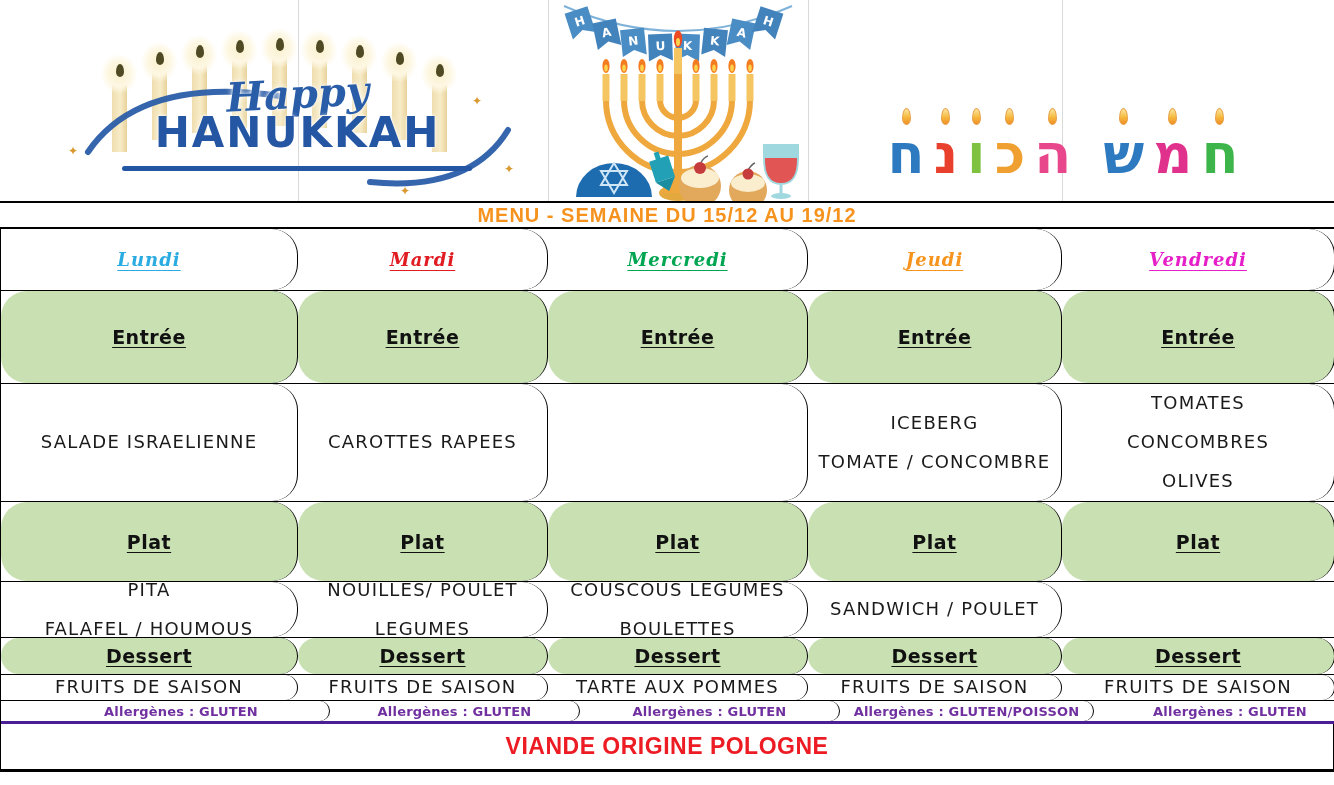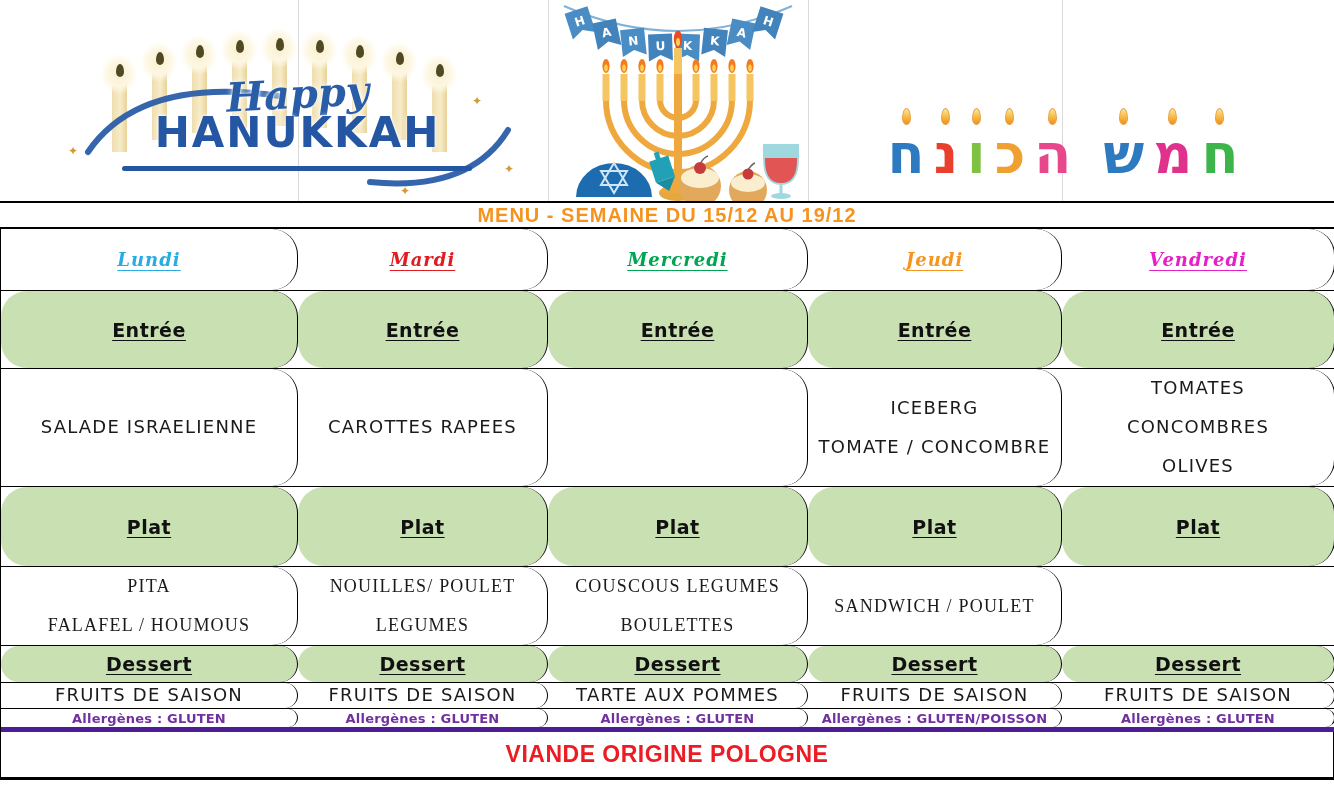--- a/index.html
+++ b/index.html
@@ -44,31 +44,31 @@
   .title-text { font-family:Liberation Sans, sans-serif; font-weight:bold; font-size:20px; letter-spacing:1px; color:#f6921e; }
 
   
   .menu-table { width:1334px; border-left:1px solid #000; background:#fff; }
   .row { display:grid; grid-template-columns:297px 250px 260px 254px 273px; border-bottom:1px solid #000; }
   .cell { border-right:1px solid #000; display:flex; align-items:center; justify-content:center;
      text-align:center; white-space:pre-line; overflow:hidden;border-radius:26px; }
   .r-day { height:62px; }
   .day-label { font-family:"DejaVu Serif", serif; font-style:italic; font-weight:bold; font-size:18px;
      text-decoration:underline; text-underline-offset:4px; letter-spacing:1px; }
-  .r-label { height:78px; }
+  .r-label { height:93px; }
   .r-label .cell, .r-label2 .cell, .r-label3 .cell { background:#c9e1b2; }
   .r-label2 { height:80px; }
   .r-label3 { height:37px; }
   .sec-label { font-weight:bold; font-size:19px; color:#111; text-decoration:underline;
      text-underline-offset:3px; letter-spacing:.5px; }
   .r-entree { height:118px; }
-  .r-plat { height:79px;font-family:Liberation Serif, serif; }
+  .r-plat { height:56px; }
   .r-dessert { height:26px; }
   .dish { font-size:18px; color:#1a1a1a; letter-spacing:1.2px; line-height:2.15; }
-  .r-allerg { height:23px; border-bottom:5px solid #4c1d95; }
+  .r-allerg { height:23px; border-bottom:3px solid #4c1d95;padding-left:32px; }
   .allerg { font-size:13px; font-weight:bold; color:#7030a0; letter-spacing:.2px; }
   .r-viande { height:48px; border-bottom:3px solid #000; display:flex; align-items:center; justify-content:center;
      border-right:1px solid #000; }
   .viande-text { font-family:"Liberation Sans", sans-serif; font-weight:bold; font-size:23px; color:#ed1c24; letter-spacing:.5px; }
 </style>
 </head>
 <body>
 
 <div class="page">
 

